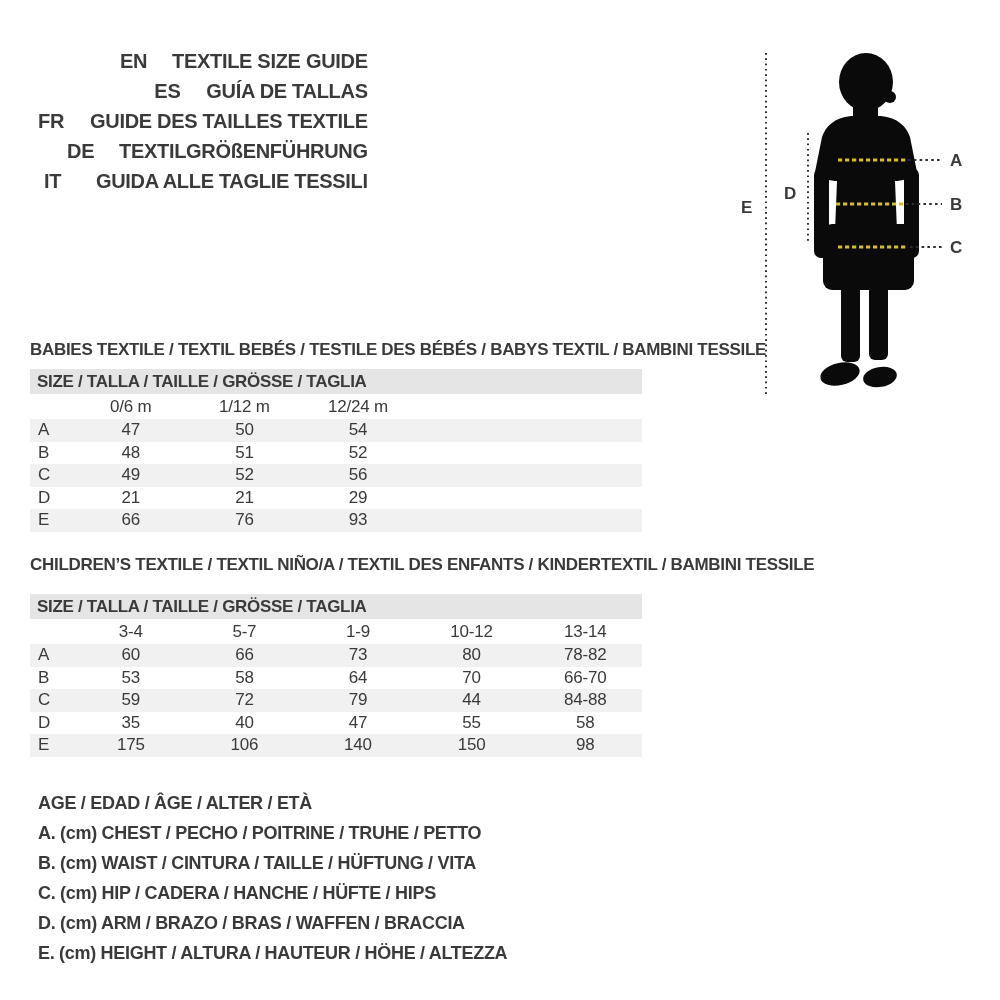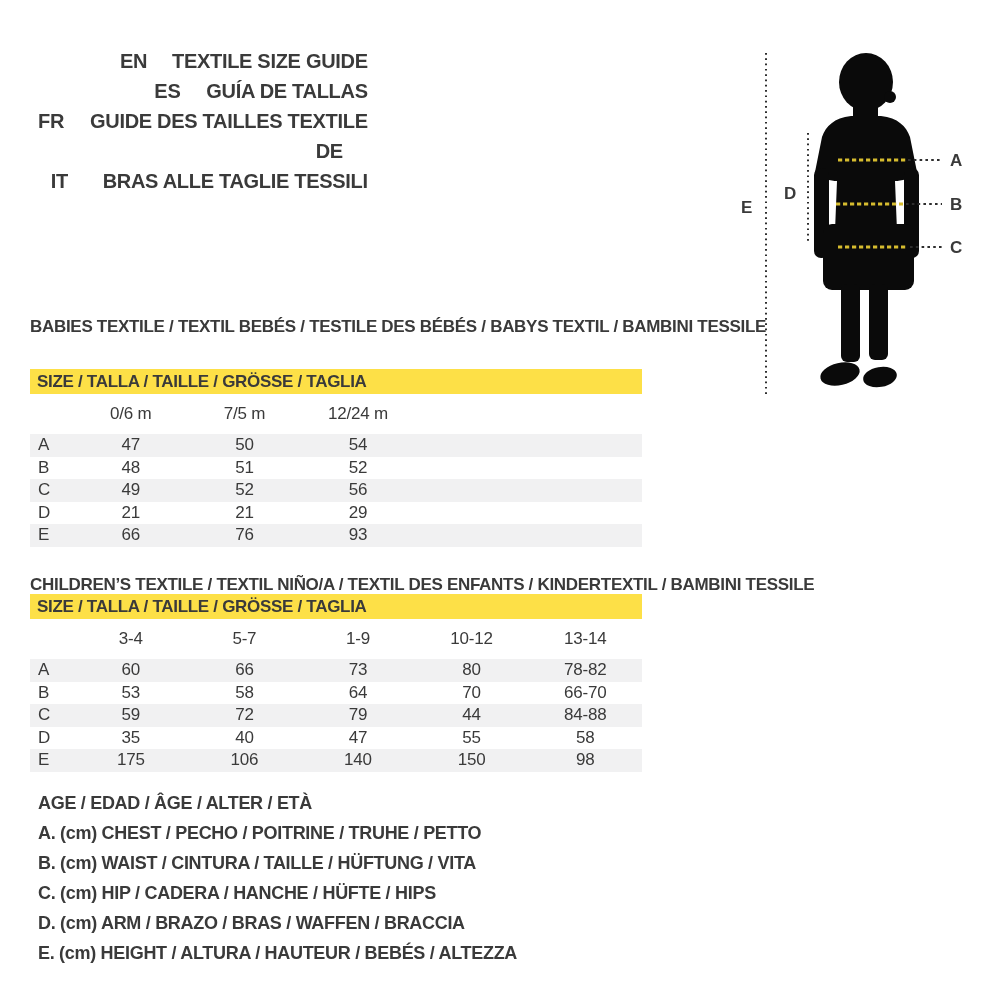--- a/index.html
+++ b/index.html
@@ -11,30 +11,30 @@
   }
   .page { position: relative; width: 1000px; height: 1000px; overflow: hidden; background: #fff; }
 
   
   .lang-list { position: absolute; left: 38px; top: 46px; }
   .lang-row  { display: flex; height: 30px; line-height: 30px; font-size: 20px; font-weight: 700; letter-spacing: -0.3px; white-space: nowrap; justify-content: flex-end; }
   .lang-code { width: 52px; }
 
   
   .section-heading { position: absolute; left: 30px; font-size: 17px; font-weight: 700; letter-spacing: -0.3px; white-space: nowrap; }
-  #babies-heading   { top: 317px; }
-  #children-heading { top: 575px; }
+  #babies-heading   { top: 340px; }
+  #children-heading { top: 555px; }
 
   
   .size-table { position: absolute; left: 30px; width: 612px; }
   #babies-table   { top: 369px; }
   #children-table { top: 594px; }
-  .size-header { height: 25px; line-height: 25px; background: #fde047; padding-left: 7px; font-weight: 700; font-size: 17px; letter-spacing: -0.3px; }
+  .size-header { height: 25px; line-height: 25px; background: #e5e5e5; padding-left: 7px; font-weight: 700; font-size: 17px; letter-spacing: -0.3px; }
   .trow { display: flex; height: 22.5px; align-items: center; font-size: 17px; letter-spacing: -0.2px; }
-  .trow.cols { height: 40px; justify-content: center; }
+  .trow.cols { height: 25px; justify-content: center; }
   .trow.stripe { background: #f1f1f2; }
   .tcell { flex: 1 1 0; text-align: center; }
   .tcell.label { flex: 0 0 44px; text-align: left; padding-left: 8px; }
 
   
   .legend { position: absolute; left: 38px; top: 788px; }
   .legend-line { height: 30px; line-height: 30px; font-size: 18px; font-weight: 700; letter-spacing: -0.3px; white-space: nowrap; }
 
   
   .figure { position: absolute; left: 700px; top: 38px; width: 300px; height: 372px; }
@@ -53,24 +53,25 @@
     <div class="lang-row">
       <span class="lang-code">ES</span>
       <span class="lang-title">GUÍA DE TALLAS</span>
     </div>
     <div class="lang-row">
       <span class="lang-code">FR</span>
       <span class="lang-title">GUIDE DES TAILLES TEXTILE</span>
     </div>
     <div class="lang-row">
       <span class="lang-code">DE</span>
+      <span class="lang-title">TEXTILGRÖßENFÜHRUNG</span>
     </div>
     <div class="lang-row">
       <span class="lang-code">IT</span>
-      <span class="lang-title">BRAS ALLE TAGLIE TESSILI</span>
+      <span class="lang-title">GUIDA ALLE TAGLIE TESSILI</span>
     </div>
   </div>
 
   <svg class="figure" viewBox="700 38 300 372" aria-hidden="true">
 
     <line x1="766" y1="53" x2="766" y2="396" stroke="#2e2e2e" stroke-width="2" stroke-dasharray="1.7 3.6"></line>
     <text x="741" y="213">E</text>
 
     <line x1="808" y1="133" x2="808" y2="243" stroke="#2e2e2e" stroke-width="2" stroke-dasharray="1.7 3.6"></line>
     <text x="784" y="199">D</text>
@@ -101,21 +102,21 @@
     <line x1="910" y1="247" x2="942" y2="247" stroke="#2e2e2e" stroke-width="2" stroke-dasharray="2.6 3.2"></line>
     <text x="950" y="253">C</text>
   </svg>
 
   <div class="section-heading" id="babies-heading">BABIES TEXTILE / TEXTIL BEBÉS / TESTILE DES BÉBÉS / BABYS TEXTIL / BAMBINI TESSILE</div>
   <div class="size-table" id="babies-table">
       <div class="size-header">SIZE / TALLA / TAILLE / GRÖSSE / TAGLIA</div>
       <div class="trow cols">
         <div class="tcell label"></div>
         <div class="tcell">0/6 m</div>
-        <div class="tcell">7/5 m</div>
+        <div class="tcell">1/12 m</div>
         <div class="tcell">12/24 m</div>
         <div class="tcell"></div>
         <div class="tcell"></div>
       </div>
       <div class="trow stripe">
         <div class="tcell label">A</div>
         <div class="tcell">47</div>
         <div class="tcell">50</div>
         <div class="tcell">54</div>
         <div class="tcell"></div>
@@ -207,16 +208,16 @@
         <div class="tcell">98</div>
       </div>
     </div>
 
   <div class="legend">
     <div class="legend-line">AGE / EDAD / ÂGE / ALTER / ETÀ</div>
     <div class="legend-line">A. (cm) CHEST / PECHO / POITRINE / TRUHE / PETTO</div>
     <div class="legend-line">B. (cm) WAIST / CINTURA / TAILLE / HÜFTUNG / VITA</div>
     <div class="legend-line">C. (cm) HIP / CADERA / HANCHE / HÜFTE / HIPS</div>
     <div class="legend-line">D. (cm) ARM / BRAZO / BRAS / WAFFEN / BRACCIA</div>
-    <div class="legend-line">E. (cm) HEIGHT / ALTURA / HAUTEUR / BEBÉS / ALTEZZA</div>
+    <div class="legend-line">E. (cm) HEIGHT / ALTURA / HAUTEUR / HÖHE / ALTEZZA</div>
   </div>
 
 </div>
 
 </body></html>

